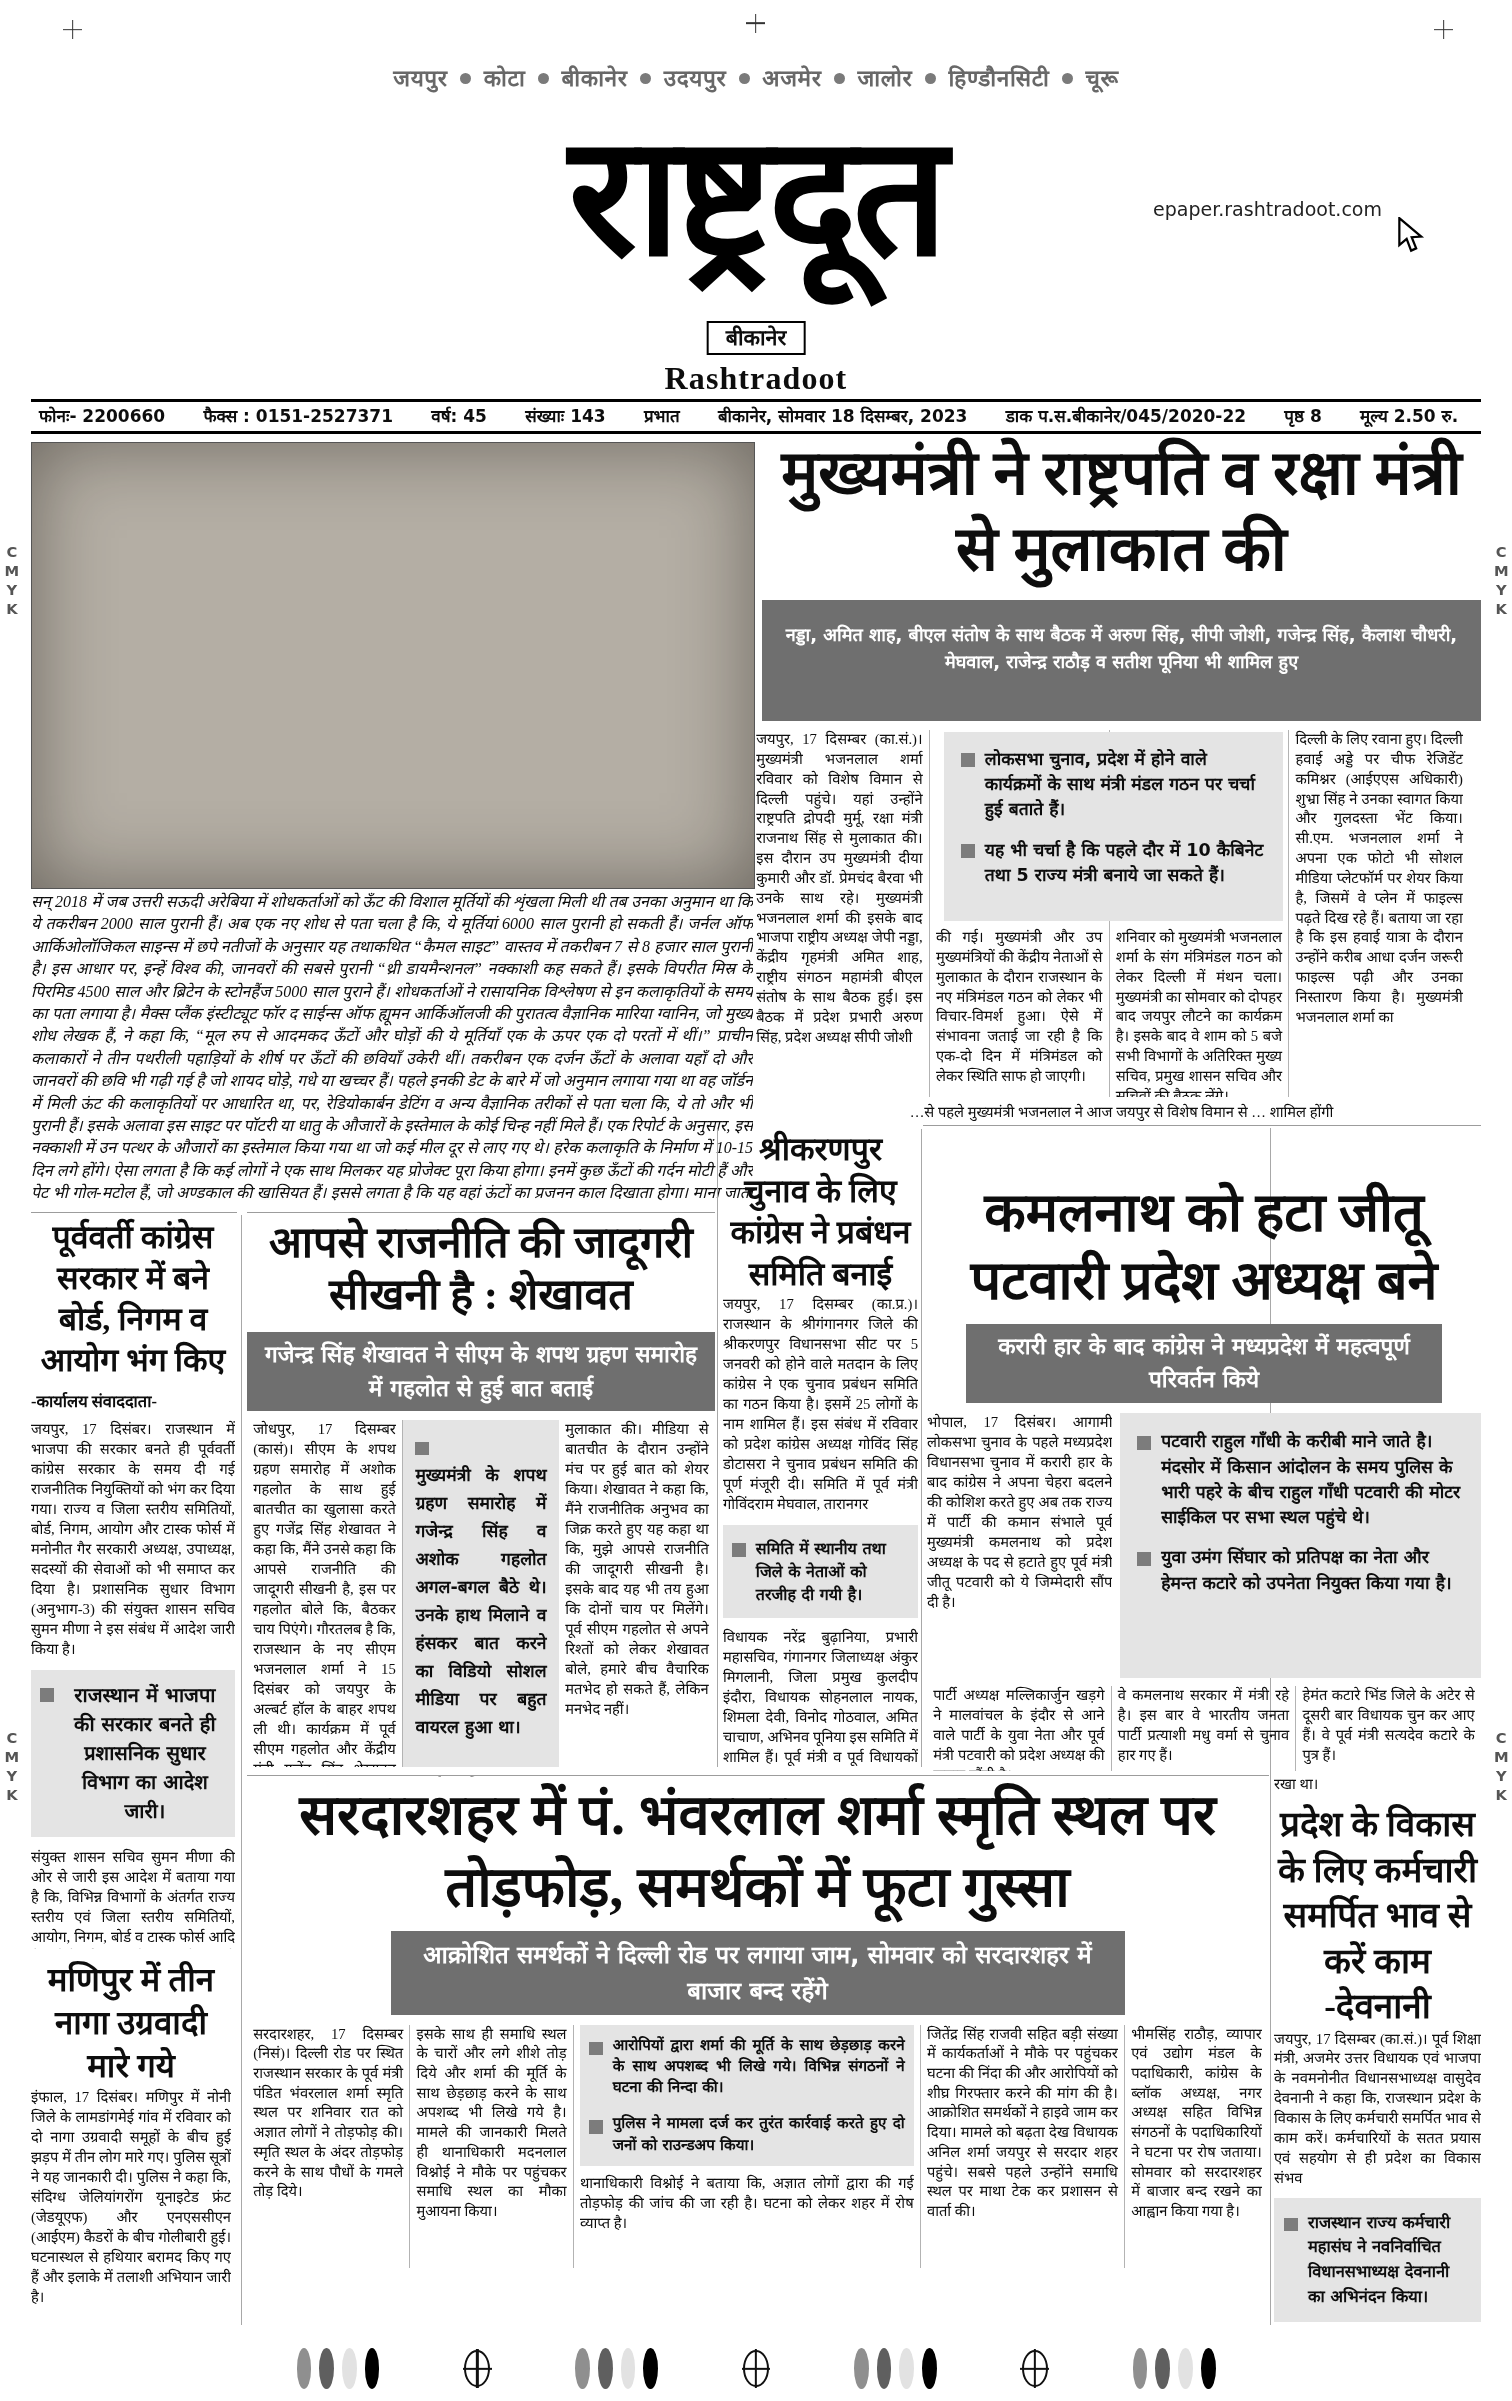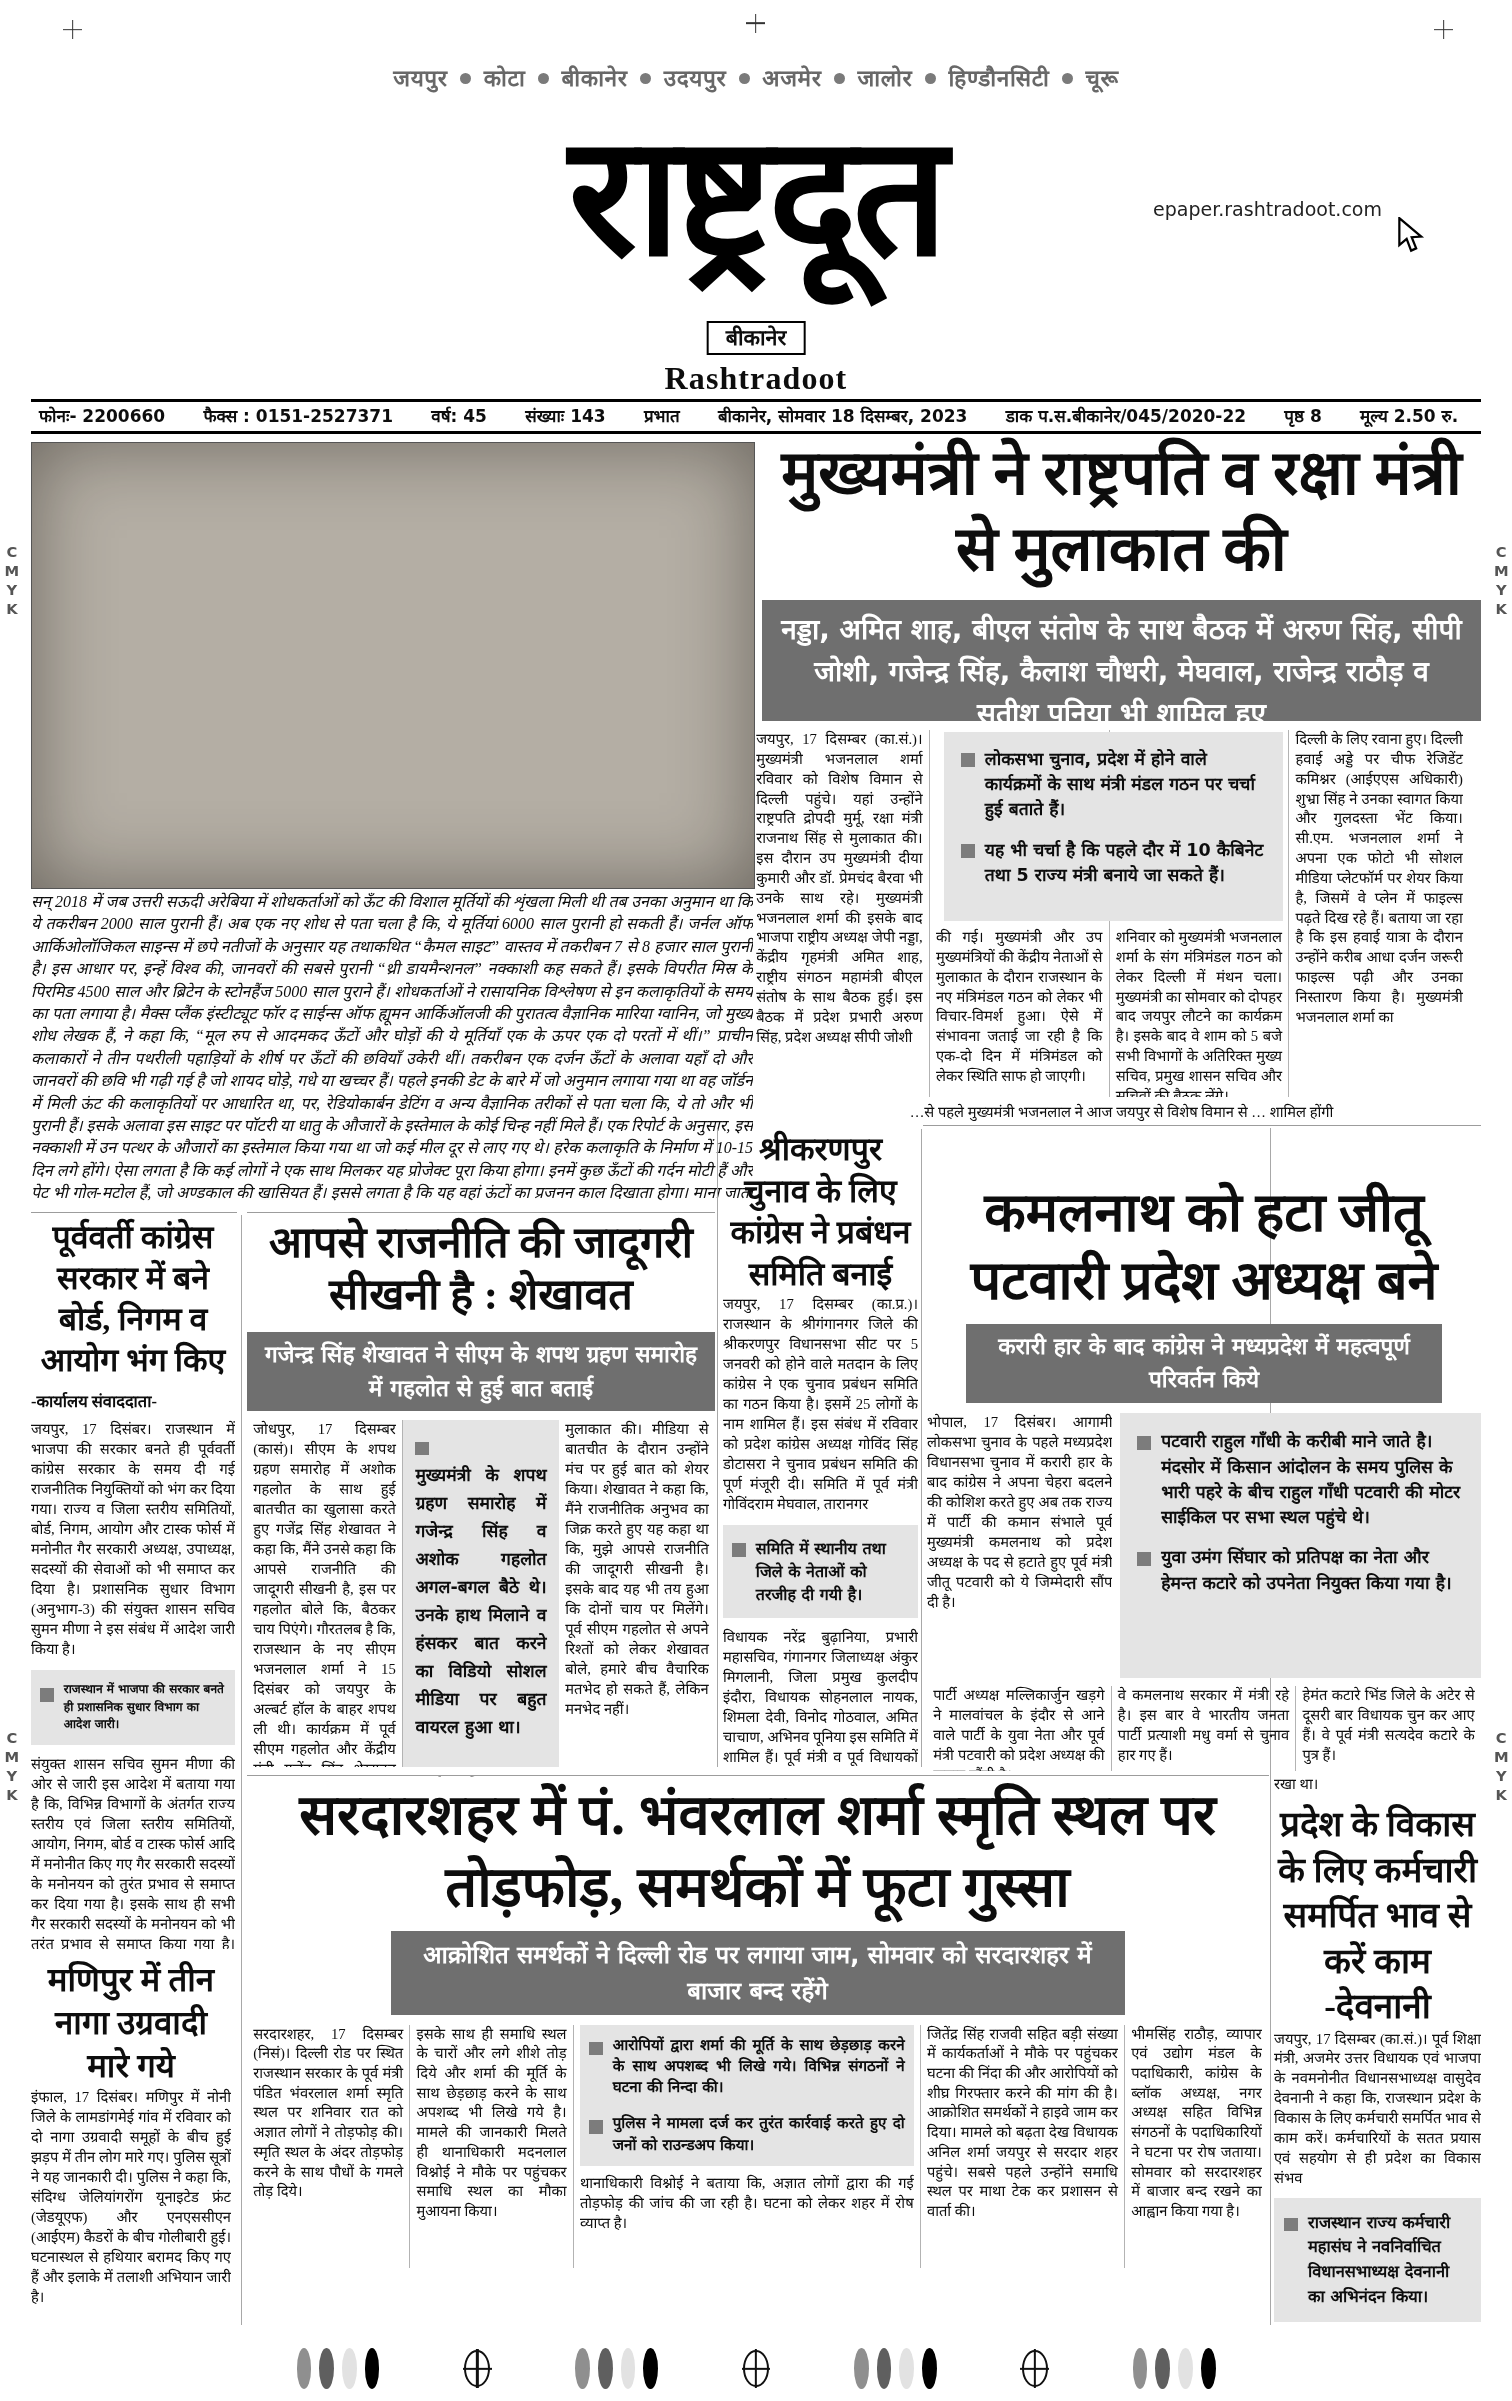--- a/index.html
+++ b/index.html
@@ -49,32 +49,32 @@
       radial-gradient(ellipse 237px 147px at 12% 78%, #6e675d 0%, rgba(0,0,0,0) 70%),
       radial-gradient(ellipse 361px 124px at 52% 94%, #5d564d 0%, rgba(0,0,0,0) 75%),
       repeating-linear-gradient(104deg, rgba(55,50,43,0.16) 0 4px, rgba(0,0,0,0) 4px 52px),
       linear-gradient(180deg,#e7e5e1 0%,#cdc9c2 22%,#b1ab a1 55%,#8d8578 100%);
     box-shadow:inset 0 0 79px rgba(20,15,10,.45);}
   .caption{position:absolute;left:31px;top:891px;width:722px;height:314px;
            font-style:italic;font-size:16px;line-height:1.40;text-align:justify;overflow:hidden;}
   
   .lead-hl{position:absolute;left:762px;top:436px;width:719px;font-size:62px;line-height:1.22;}
   .lead-sub{position:absolute;left:762px;top:600px;width:719px;height:121px;
-            font-size:28px;line-height:1.5;padding:9px 19px;}
+            font-size:18px;line-height:1.5;padding:21px 19px;}
   .lead-body{position:absolute;left:750px;top:730px;width:719px;height:367px;}
   .lead-body .col{width:25%;font-size:14.7px;line-height:1.35;text-align:justify;}
   .pad-top{padding-top:198px;}
   .lead-bullets{position:absolute;left:944px;top:732px;width:339px;height:189px;padding:14.7px 17px;}
   .lead-strap{position:absolute;left:762px;top:1101px;width:719px;height:20.3px;overflow:hidden;
               font-size:14.7px;text-align:center;}
   
   .boards{position:absolute;left:31px;top:1217px;width:204px;height:732px;overflow:hidden;}
   .boards .hl{font-size:32px;line-height:1.28;}
   .boards .lightbox{margin:10.2px 0;padding:11.3px 9px;}
-  .boards .bullet p{font-size:12px;}
+  .boards .bullet p{font-size:20px;text-align:center;}
   
   .manipur{position:absolute;left:31px;top:1959px;width:200px;height:364px;overflow:hidden;}
   .manipur .hl{font-size:33px;line-height:1.3;margin-bottom:12.4px;}
   
   .shk{position:absolute;left:247px;top:1217px;width:468px;height:560px;overflow:hidden;}
   .shk .hl{font-size:43px;line-height:1.22;}
   .shk .revbox{margin-top:10.2px;font-size:22.6px;line-height:1.5;padding:5.6px 11.3px;}
   .shk .cols{margin-top:9px;height:347px;}
   .shk .col{width:33.33%;font-size:14.7px;line-height:1.36;text-align:justify;}
   .shk .lightbox{padding:14.7px 12.4px;}

